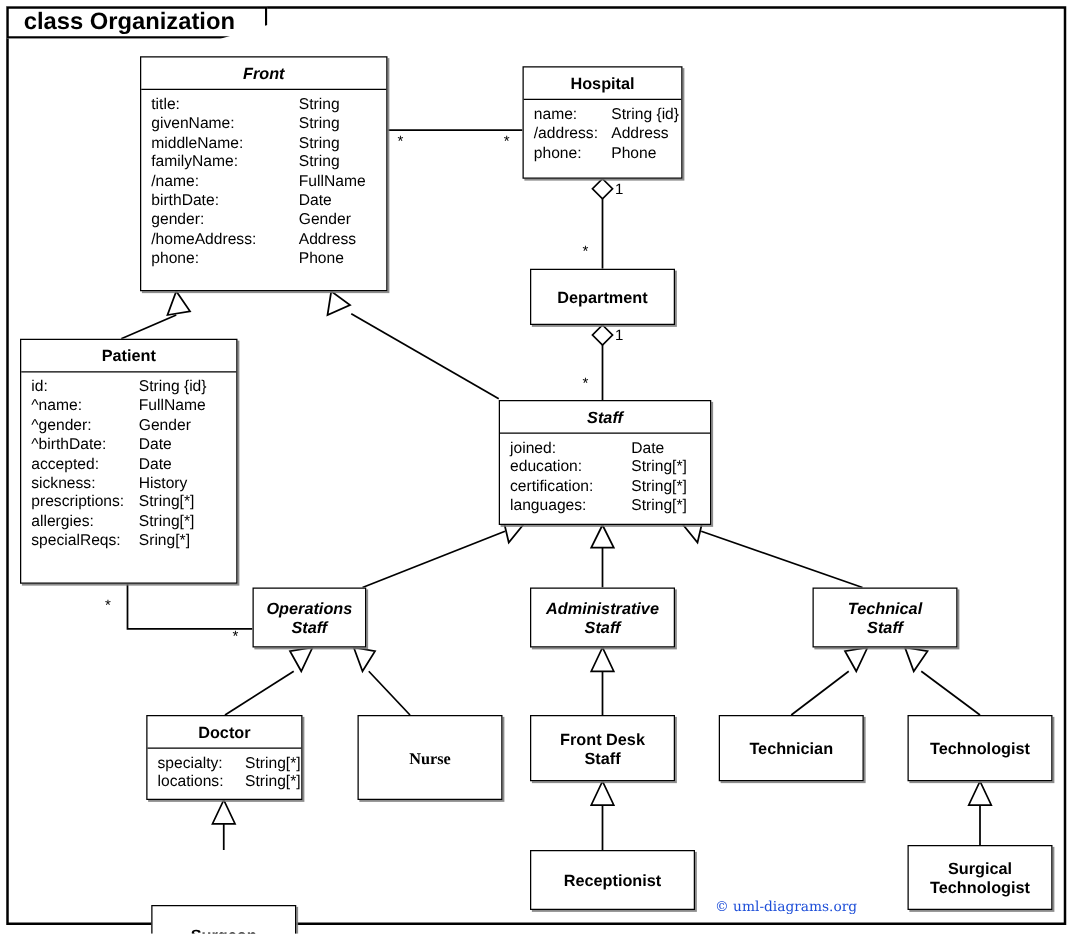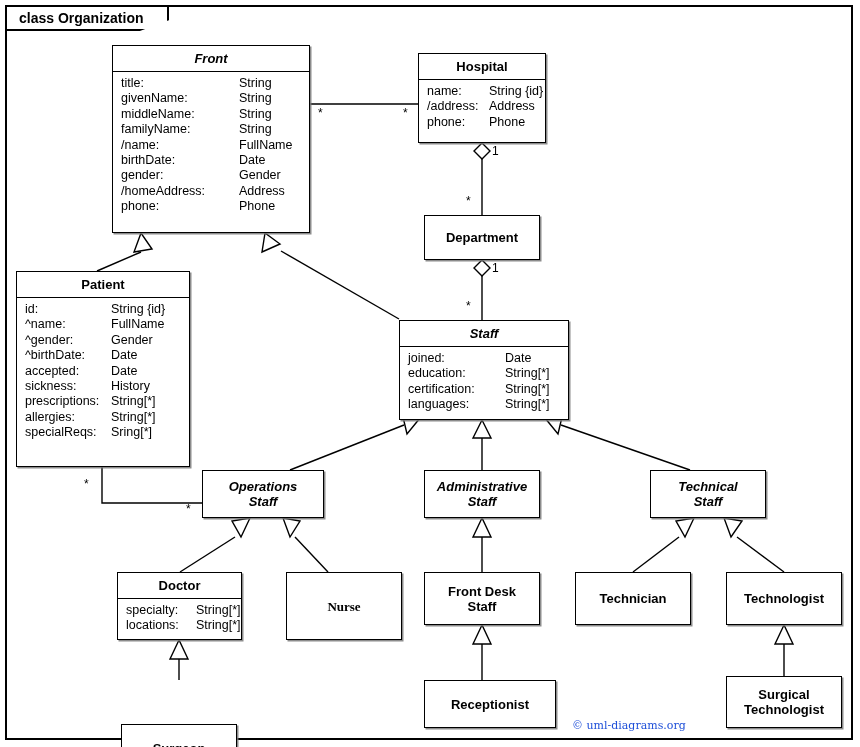--- a/index.html
+++ b/index.html
@@ -40,21 +40,21 @@
     position: absolute;
     left: 5px;
     top: 5px;
     height: 26px;
     padding: 0 24px 0 12px;
     display: flex;
     align-items: center;
     background: #fff;
     border: 2px solid #000;
     box-sizing: border-box;
-    font-size: 14px;
+    font-size: 19px;
     font-weight: bold;
     color: #000;
     clip-path: polygon(0 0, 100% 0, 100% 58%, 82% 100%, 0 100%);
     white-space: nowrap;
   }
 
   
   .cls {
     position: absolute;
     box-sizing: border-box;
@@ -310,21 +310,21 @@
           <span class="a-name">certification:</span>
           <span class="a-type">String[*]</span>
         </div>
       <div class="attr">
           <span class="a-name">languages:</span>
           <span class="a-type">String[*]</span>
         </div>
     </div>
   </div>
 
-  <div class="cls center-name abstract" style="left:202px; top:470px; width:122px; height:48px;">
+  <div class="cls center-name abstract" style="left:202px; top:470px; width:91px; height:48px;">
     <div class="cls-name">Operations
 Staff</div>
   </div>
 
   <div class="cls center-name abstract" style="left:424px; top:470px; width:116px; height:48px;">
     <div class="cls-name">Administrative
 Staff</div>
   </div>
 
   <div class="cls center-name abstract" style="left:650px; top:470px; width:116px; height:48px;">

